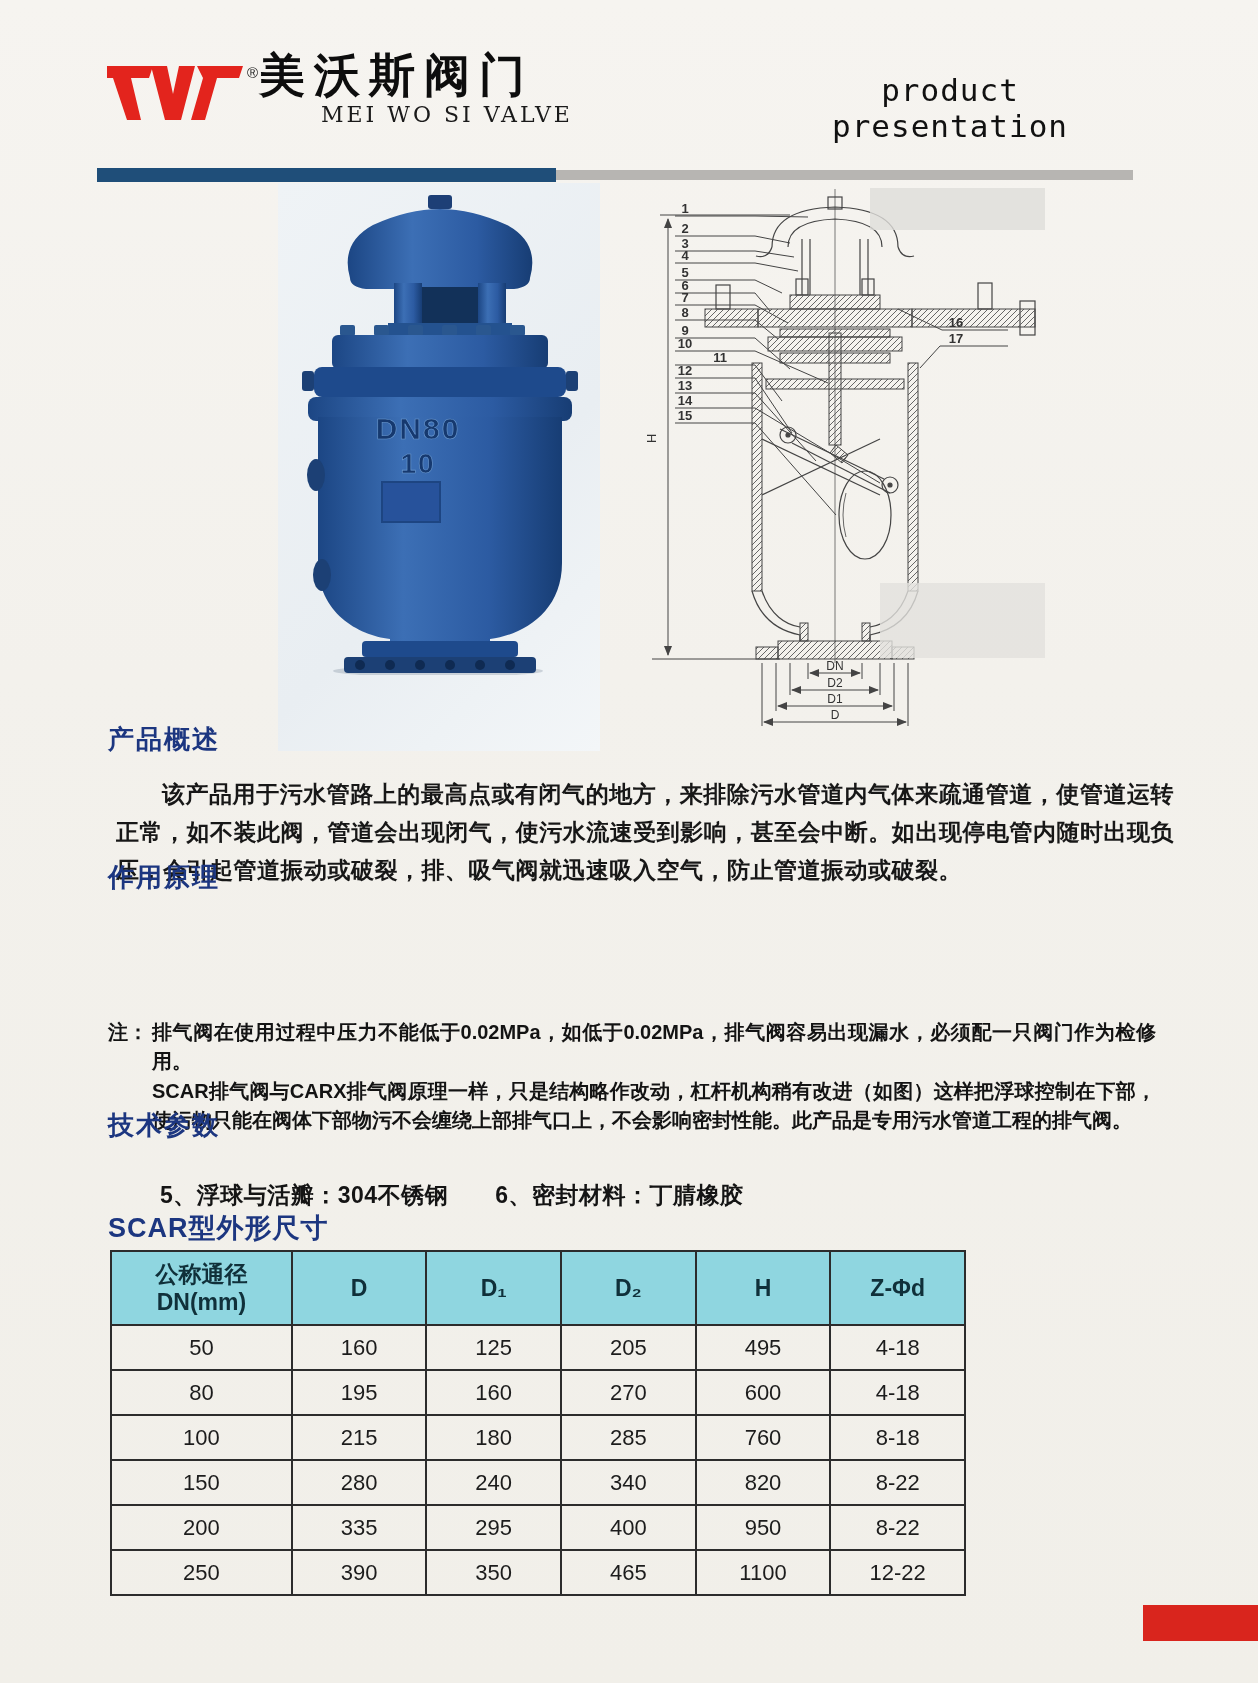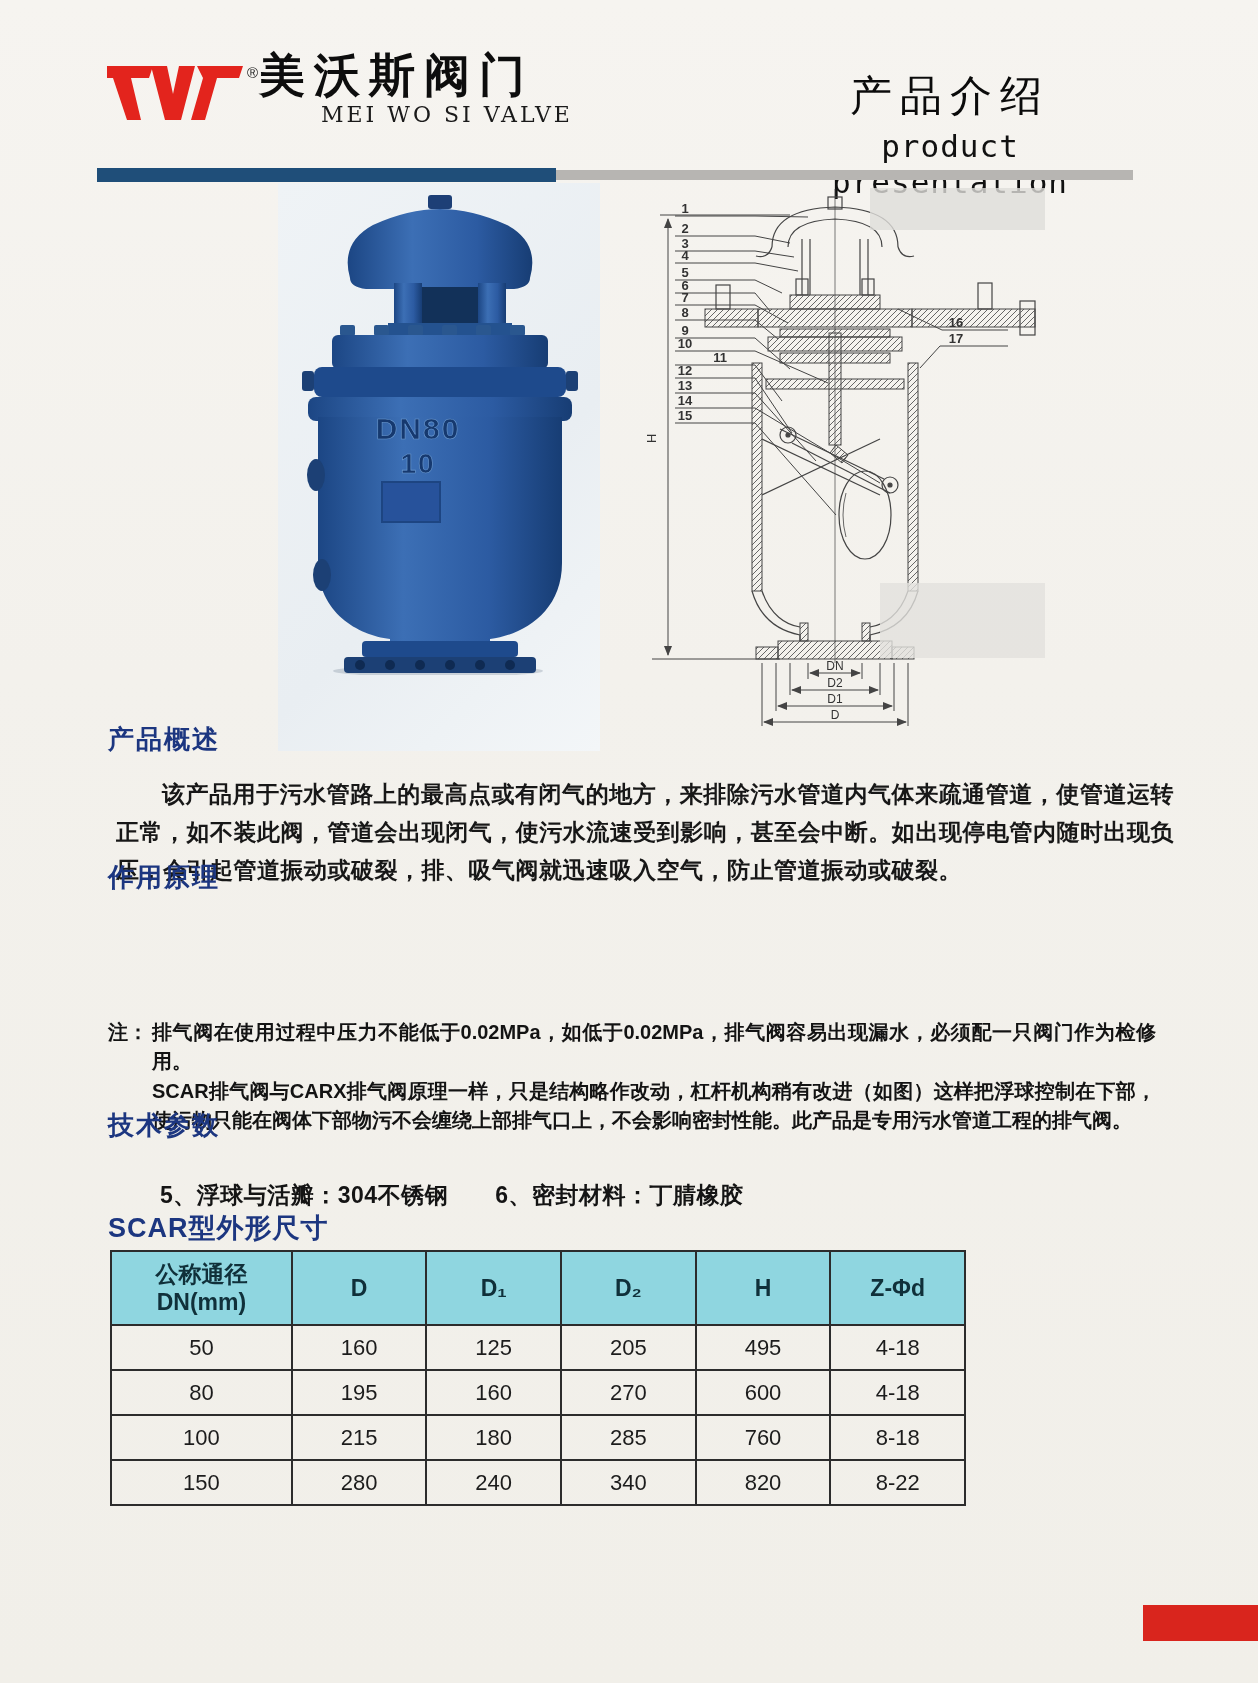--- a/index.html
+++ b/index.html
@@ -62,21 +62,20 @@
         <span class="reg">®</span>
       </div>
       <div>
         <div class="company-cn">美沃斯阀门</div>
         <div class="company-en">MEI WO SI VALVE</div>
       </div>
     </div>
   </div>
 
   <div class="title-block">
-    <div class="title-cn">产品介绍</div>
     <div class="title-en">product presentation</div>
   </div>
 
   <div class="band-blue"></div>
   <div class="band-gray"></div>
 
   <div class="photo">
     <svg width="322" height="492" viewBox="0 0 322 492">
       <defs>
         <linearGradient id="bodyG" x1="0" y1="0" x2="1" y2="0">
@@ -369,17 +368,33 @@
           <td>8-18</td>
         </tr>
         <tr>
           <td>150</td>
           <td>280</td>
           <td>240</td>
           <td>340</td>
           <td>820</td>
           <td>8-22</td>
         </tr>
+        <tr>
+          <td>200</td>
+          <td>335</td>
+          <td>295</td>
+          <td>400</td>
+          <td>950</td>
+          <td>8-22</td>
+        </tr>
+        <tr>
+          <td>250</td>
+          <td>390</td>
+          <td>350</td>
+          <td>465</td>
+          <td>1100</td>
+          <td>12-22</td>
+        </tr>
       </tbody>
   </table>
 
   <div class="red-tab"></div>
 </div>
 
 </body></html>

